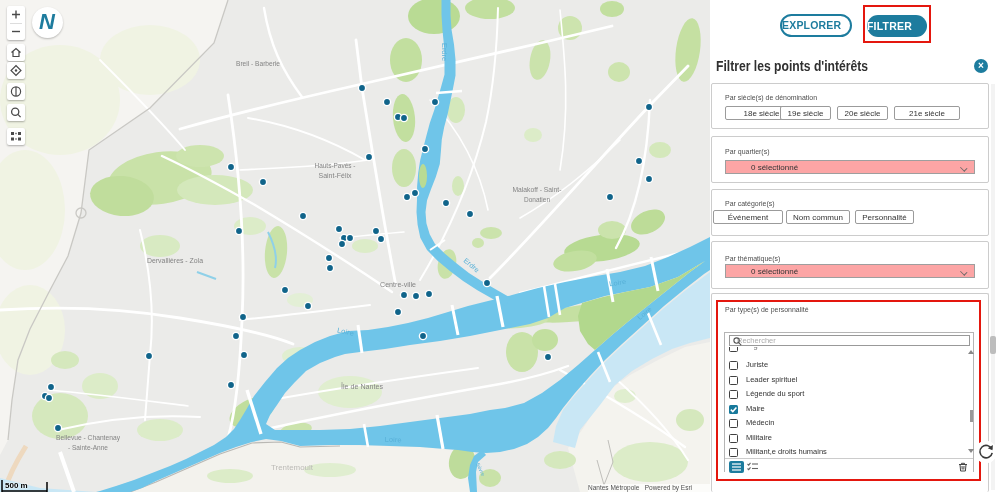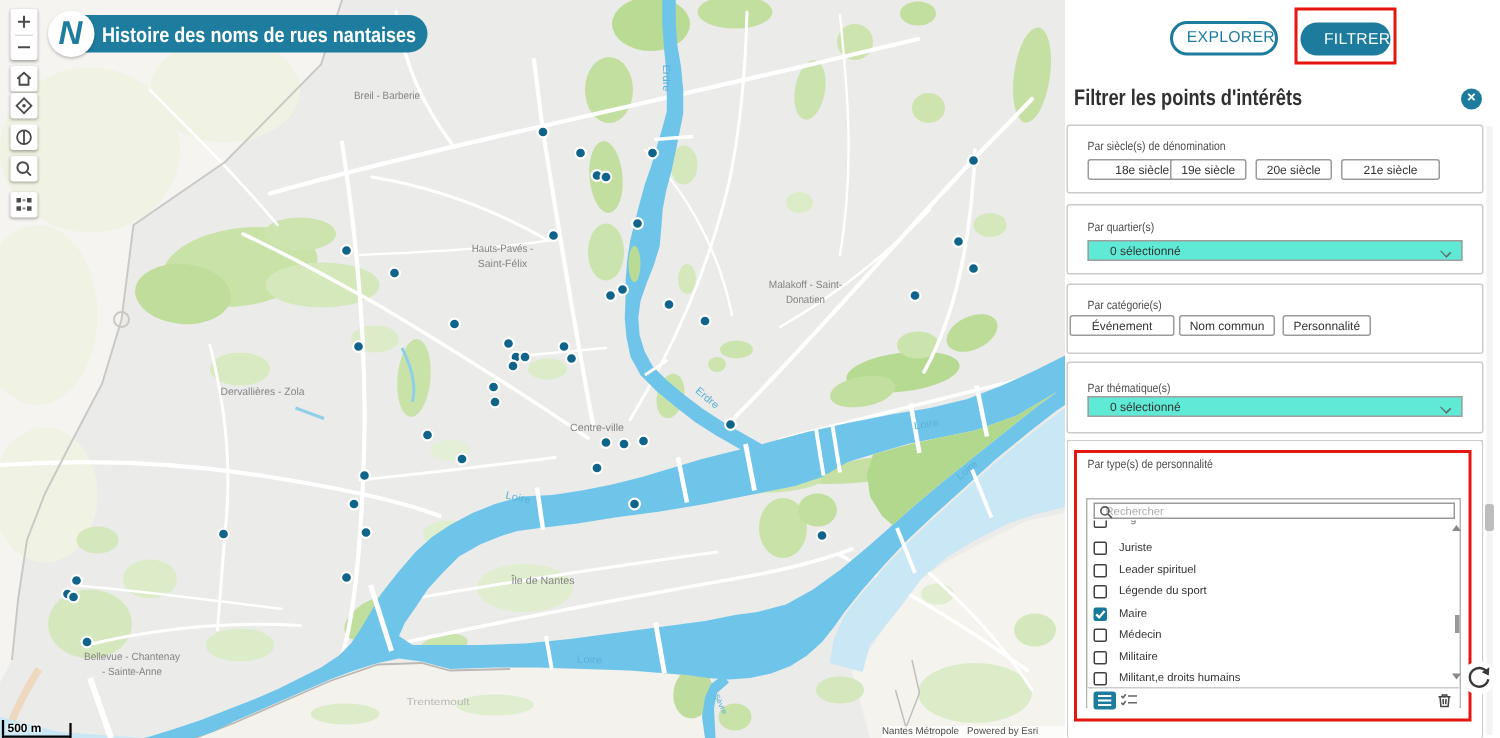--- a/index.html
+++ b/index.html
@@ -7,32 +7,32 @@
 #map{position:absolute;left:0;top:0;width:710px;height:492px;overflow:hidden}
 #panel{position:absolute;left:710px;top:0;width:290px;height:492px;background:#fff}
 #hdr{position:absolute;left:45px;top:10px;width:240px;height:25px;background:#1e7c9e;border-radius:13px;z-index:20}
 #hdr .t{position:absolute;left:23px;top:5px;font-size:14px;font-weight:bold;color:#fff;white-space:nowrap;transform:scaleX(.86);transform-origin:0 0}
 #logo{position:absolute;left:32px;top:7px;width:31px;height:31px;background:#fff;border-radius:50%;z-index:21;box-shadow:0 1px 2px rgba(0,0,0,.25)}
 #logo span{position:absolute;left:7px;top:2px;font-size:22px;font-weight:bold;font-style:italic;color:#1e7c9e}
 .tb{position:absolute;left:7px;width:18px;background:#fff;border-radius:2px;box-shadow:0 1px 2px rgba(0,0,0,.3);z-index:20}
 .tbtn{position:relative;width:18px;height:17px}
 #tbzoom{top:6px;height:34px}
 #tbzoom .sep{position:absolute;left:3px;top:17px;width:12px;height:1px;background:#ddd}
-.pillbtn{position:absolute;border-radius:12px;font-weight:normal;font-size:10.5px;letter-spacing:.2px;text-align:right;z-index:5}
+.pillbtn{position:absolute;border-radius:12px;font-weight:bold;font-size:10.5px;letter-spacing:.2px;text-align:left;z-index:5}
 #bexp{left:780px;top:14px;width:72px;height:23px;border:2px solid #1d7c9e;color:#1d7c9e;background:#fff;line-height:19px}
 #bfil{left:867px;top:15px;width:60px;height:22px;background:#1d7c9e;color:#fff;line-height:22px}
 .redrect{position:absolute;border:2.5px solid #e4170e;z-index:40}
 #red1{left:863px;top:5px;width:68px;height:38px}
 #red2{left:716px;top:300px;width:265px;height:181px}
 #phead{position:absolute;left:716px;top:57px;font-size:15px;font-weight:bold;color:#303030;white-space:nowrap;transform:scaleX(.81);transform-origin:0 0}
 #pclose{position:absolute;left:974px;top:59px;width:14px;height:14px;border-radius:50%;background:#1d7c9e;color:#fff;text-align:center;font-size:10px;line-height:13px;font-weight:bold;z-index:5}
 .sect{position:absolute;left:711px;width:278px;background:#fff;border:1px solid #ccc;border-radius:2px}
 .slabel{position:absolute;left:13px;font-size:8px;color:#4d4d4d;white-space:nowrap;transform:scaleX(.87);transform-origin:0 0}
 .cbtn{position:absolute;height:14px;border:1px solid #9b9b9b;border-radius:2px;background:#fff;font-size:8px;color:#333;text-align:center;line-height:13px;white-space:nowrap}
-.sel{position:absolute;left:13px;width:250px;height:14px;border:1px solid #9e9e9e;background:#5eead4;font-size:8px;color:#333;line-height:13px;padding-left:14px}
+.sel{position:absolute;left:13px;width:250px;height:14px;border:1px solid #9e9e9e;background:#fca5a5;font-size:8px;color:#333;line-height:13px;padding-left:25px}
 .chev{position:absolute;right:7px;top:4px;width:6px;height:6px}
 .chev:before{content:"";position:absolute;left:0;top:0;width:4.5px;height:4.5px;border-right:1px solid #666;border-bottom:1px solid #666;transform:rotate(45deg) scale(1,.75)}
 #dd{position:absolute;left:724px;top:332px;width:250px;height:140px;background:#fff;border:1px solid #b5b5b5;z-index:30}
 #ddsearch{position:absolute;left:4px;top:2px;width:241px;height:11px;border:1px solid #999;font-size:7.5px;color:#ababab;line-height:10px;padding-left:7px}
 .row{position:absolute;left:4px;height:13px;font-size:7.5px;color:#333;white-space:nowrap}
 .cb{position:absolute;left:0;top:1px;width:9px;height:9px;border:1.4px solid #404040;border-radius:1.5px;background:#fff}
 .cbc{position:absolute;left:0;top:1px;width:9px;height:9px;border-radius:1.5px;background:#17799b}
 .rtxt{position:absolute;left:17px;top:0}
 #ddfoot{position:absolute;left:0;top:125px;width:248px;height:14px;border-top:1px solid #ccc;background:#fff}
 #fbtn{position:absolute;left:4px;top:1.5px;width:15px;height:12px;background:#1d7c9e;border-radius:2px}
@@ -237,23 +237,20 @@
 <g stroke="#000" stroke-width="1.5">
             <line x1="2" y1="480" x2="2" y2="492"></line>
             <line x1="47" y1="482" x2="47" y2="492"></line>
             <line x1="2" y1="491" x2="47" y2="491"></line>
           </g>
 </g>
 </svg>
 <div id="logo">
         <span>N</span>
       </div>
-<div id="hdr">
-        <div class="t">Histoire des noms de rues nantaises</div>
-      </div>
 <div class="tb" id="tbzoom">
  <div class="tbtn"><svg width="18" height="17" viewBox="0 0 18 17">
             <path d="M9 4.5 V12.5 M5 8.5 H13" stroke="#4a4a4a" stroke-width="1.4"></path>
           </svg></div>
  <div class="sep"></div>
  <div class="tbtn"><svg width="18" height="17" viewBox="0 0 18 17">
             <path d="M5 8.5 H13" stroke="#4a4a4a" stroke-width="1.4"></path>
           </svg></div>
 </div>
 <div class="tb" style="top:44px;height:17px">

